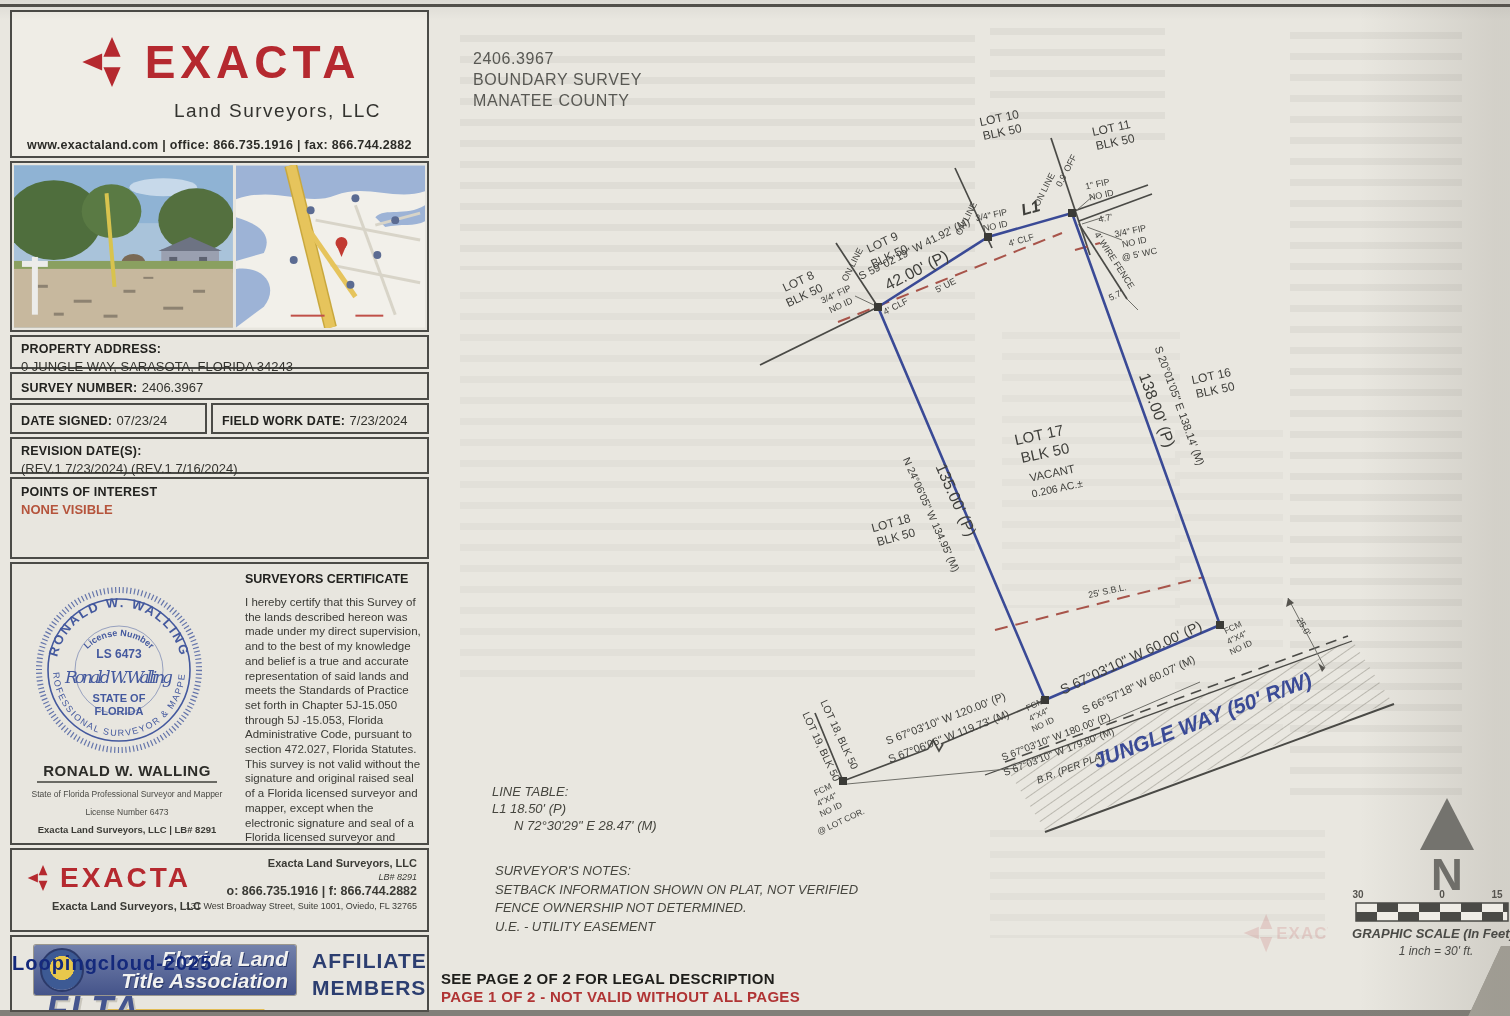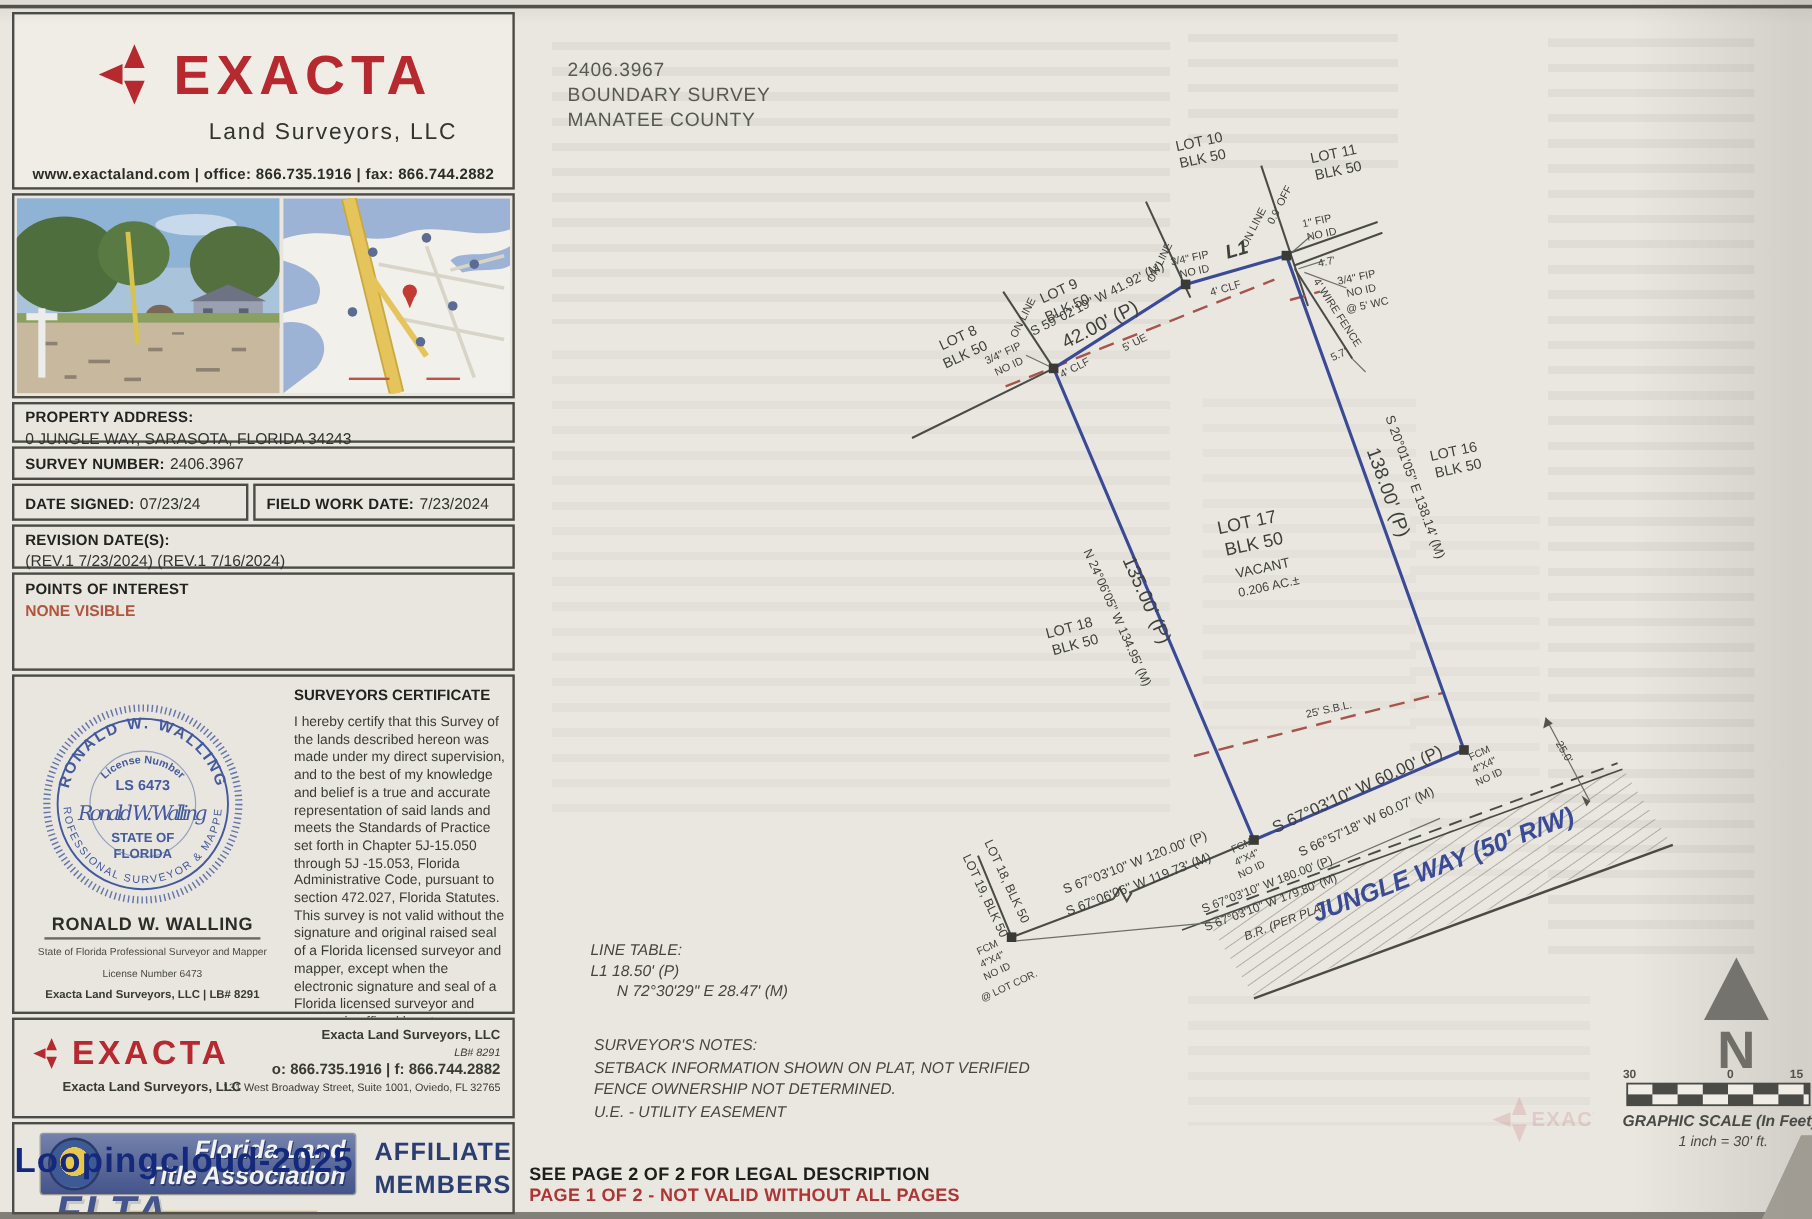--- a/index.html
+++ b/index.html
@@ -37,21 +37,21 @@
       background:radial-gradient(circle at 50% 45%,#e8c84c 0 40%,#3d5a94 41% 72%,#6b79a5 73%);
       border:2px solid #2c3a6a;box-sizing:border-box;}
   .flta-txt{color:#f2f2f0;font-weight:bold;font-style:italic;font-size:21px;line-height:1.05;
       text-align:right;flex:1;padding-right:8px;text-shadow:1px 1px 0 #2c3a6a;}
   .flta-big{position:absolute;left:34px;top:52px;font-size:36px;font-weight:bold;font-style:italic;
       color:#44548e;letter-spacing:2px;text-shadow:2px 2px 0 #c9c6bc;}
   .flta-swoosh{position:absolute;left:90px;top:72px;width:160px;height:8px;background:#e0b43c;
       transform:skewX(-35deg);opacity:.85;}
   .affil{position:absolute;left:300px;top:10px;font-size:21px;font-weight:bold;color:#2c3e70;
       letter-spacing:1px;line-height:1.3;}
-  .watermark{position:absolute;left:12px;top:952px;font-size:29px;font-weight:bold;
+  .watermark{position:absolute;left:12px;top:952px;font-size:20px;font-weight:bold;
       color:#14297c;z-index:60;letter-spacing:1px;}
   
   .dtitle{position:absolute;left:473px;top:48px;font-size:16px;color:#585853;
       letter-spacing:.6px;line-height:21px;}
   .linetable,.notes{position:absolute;font-size:13px;font-style:italic;color:#46463f;line-height:17px;}
   .linetable{left:492px;top:783px;}
   .notes{left:495px;top:862px;line-height:18.5px;}
   .pgblack{position:absolute;left:441px;top:970px;font-size:15px;font-weight:bold;color:#1e1e1b;letter-spacing:.3px;}
   .pgred{position:absolute;left:441px;top:988px;font-size:15px;font-weight:bold;color:#b03434;letter-spacing:.3px;}
   .poi-red{color:#b5543c;font-weight:bold;font-size:13px;}

